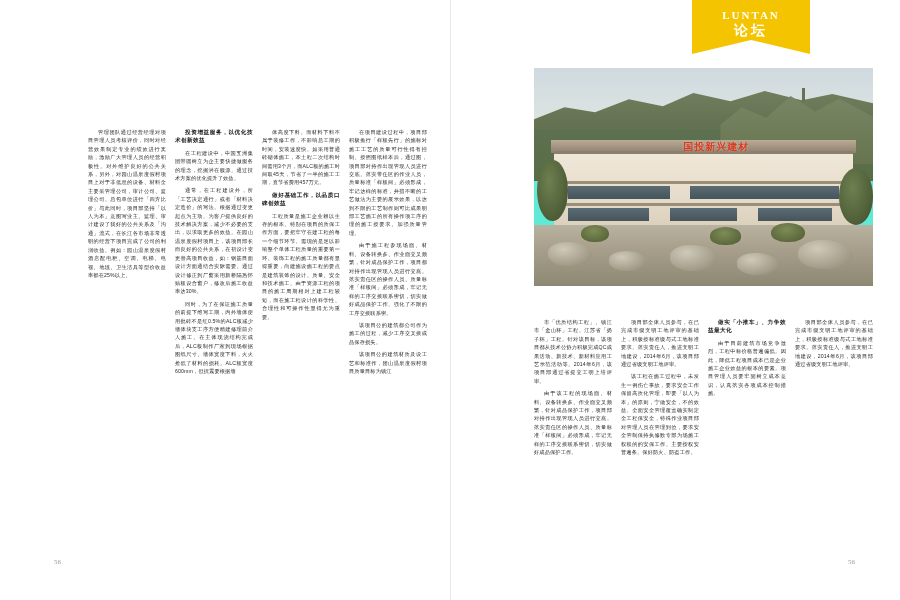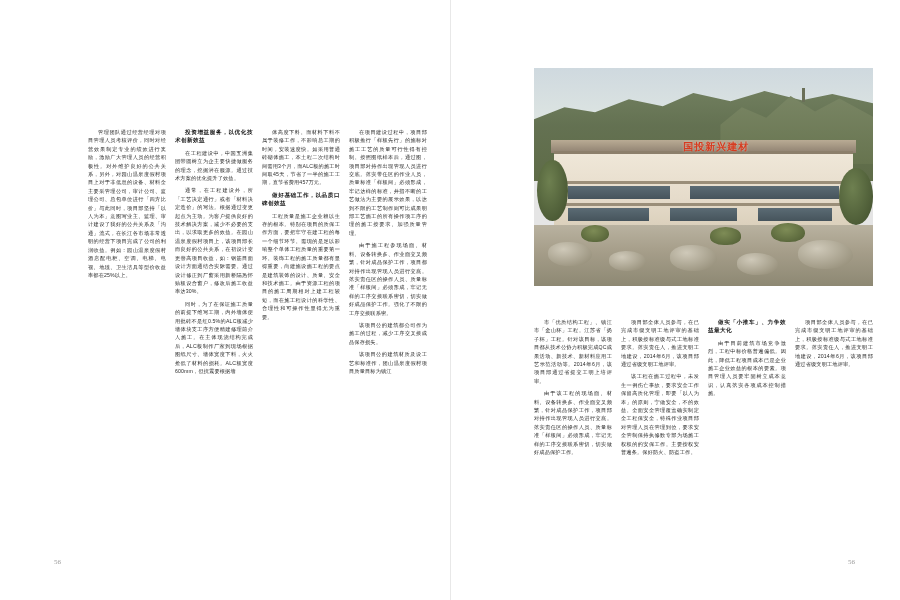--- a/index.html
+++ b/index.html
@@ -83,21 +83,21 @@
   #col-r3 { left: 708px; top: 318px; width: 78px; }
   #col-r4 { left: 795px; top: 318px; width: 78px; }
   
   .photo {
     position: absolute;
     left: 534px;
     top: 68px;
     width: 339px;
     height: 218px;
     overflow: hidden;
-    background: #e5e5e5;
+    background: #5eead4;
   }
   .ph-sky {
     position: absolute; left: 0; top: 0; width: 100%; height: 28%;
     background: linear-gradient(#cfd9df, #dfe6e2);
   }
   .ph-hill {
     position: absolute; left: 0; top: 6%; width: 100%; height: 46%;
     background: linear-gradient(180deg,#6f7d5b 0%, #5d6b4a 45%, #57653f 100%);
     clip-path: polygon(0 38%, 9% 26%, 18% 31%, 28% 18%, 38% 25%, 47% 12%,
                        58% 20%, 68% 10%, 79% 19%, 88% 13%, 100% 22%,
@@ -167,20 +167,24 @@
   #pageno-left  { left: 54px;  top: 558px; }
   #pageno-right { left: 848px; top: 558px; }
 </style>
 </head>
 <body>
 
 <div class="page">
 
   <div class="fold"></div>
 
+  <div class="banner">
+    <div class="banner-en">LUNTAN</div>
+    <div class="banner-cn">论坛</div>
+  </div>
 
   <div class="col" id="col-l1">
     <p>管理团队通过经营经理对项目管理人员考核评价，同时对经营效果制定专业的绩效进行奖励，激励广大管理人员的经营积极性。对外维护良好的公共关系，另外，对园山温泉度假村项目上对于非低息的设备、材料全主要采管理公司，审计公司、监理公司、总包单位进行「四方比价」与此同时，项目部坚持「以人为本」意图写业主、监理、审计建设了我好的公共关系及「沟通」流式，在长江各市场非常透明的经营下项目完成了公司的利润收益。例如：园山温泉度假村酒店配电柜、空调、电梯、电视、地毯、卫生洁具等型价收益率都在25%以上。</p>
   </div>
 
   <div class="col" id="col-l2">
     <p class="sub-head">投资增益服务，以优化技术创新效益</p>
     <p>在工程建设中，中国五洲集团带圆树立为企主要快捷做服务的理念，挖掘潜在服源。通过技术方案的优化提升了效益。</p>
     <p>通常，在工程建设外，所「工艺决定通行」或者「材料决定造价」的写法。根据通过变更起点为主动。为客户提供良好的技术解决方案，减少不必要的支出，以求取更多的效益。在园山温泉度假村项目上，该项目部长而良好的公共关系，在初设计变更替高项目收益，如：钢筋目面设计方面通结合实际需要。通过设计修正到厂窗采用新桥隔热怀贴板设合窗户，修改后施工收益率达30%。</p>
     <p>同时，为了在保证施工质量的前提下维写工期，内外墙体使用批砖不是红0.5%的ALC板减少墙体块支工序方便精建修理前介人施工。在主体现浇结构完成后，ALC板制作厂家到现场根据图纸尺寸、墙体宽度下料，火火抢低了材料的损耗。ALC板宽度600mm，但抗震要根据墙</p>

